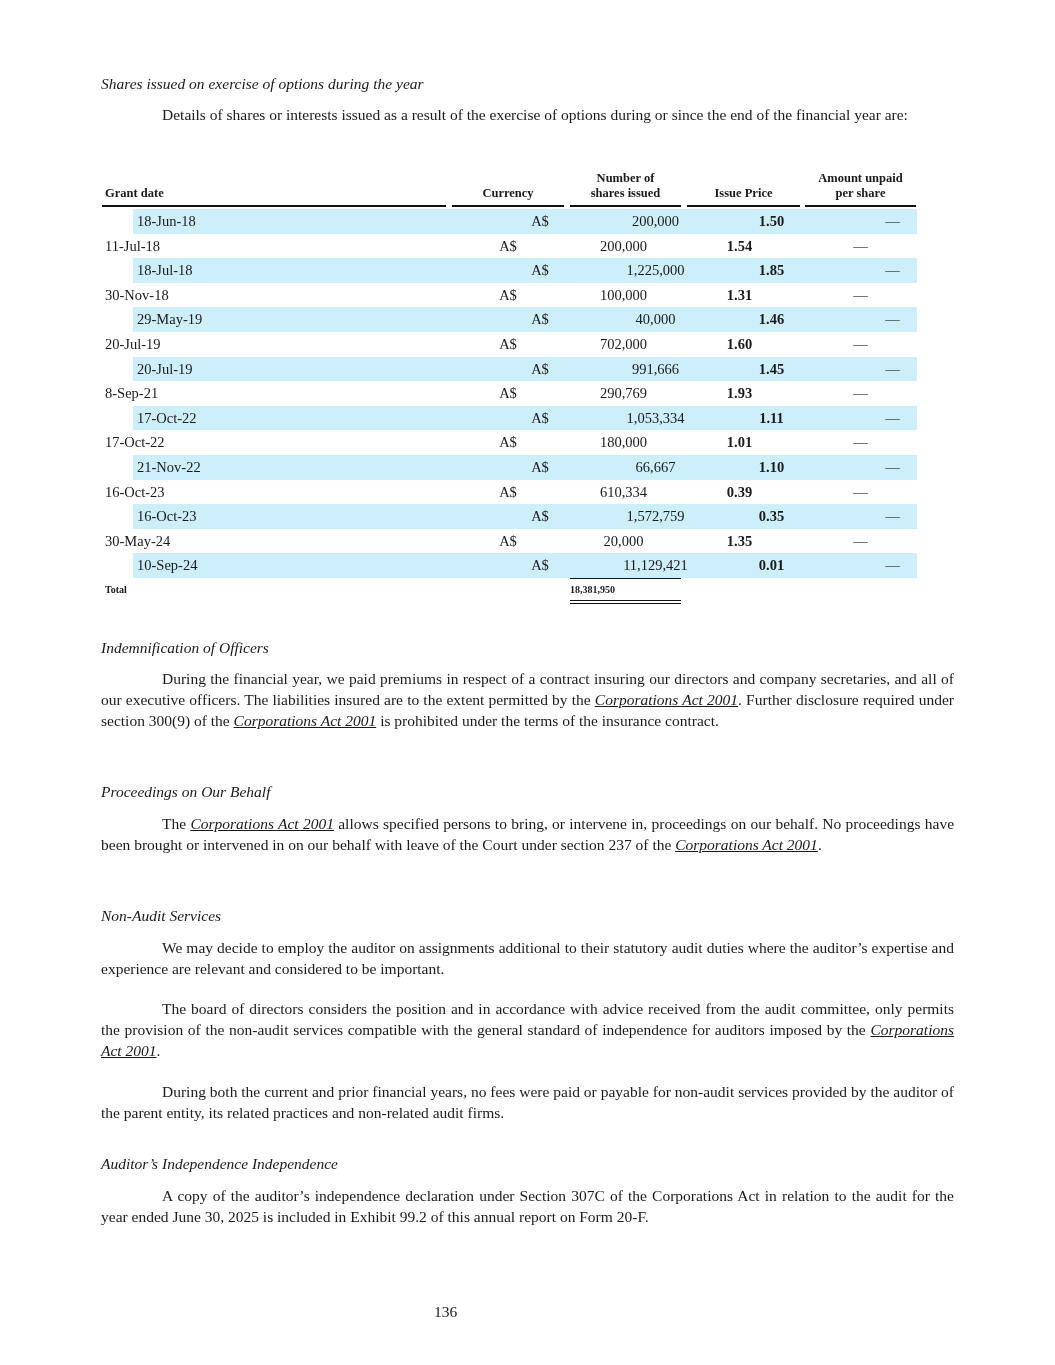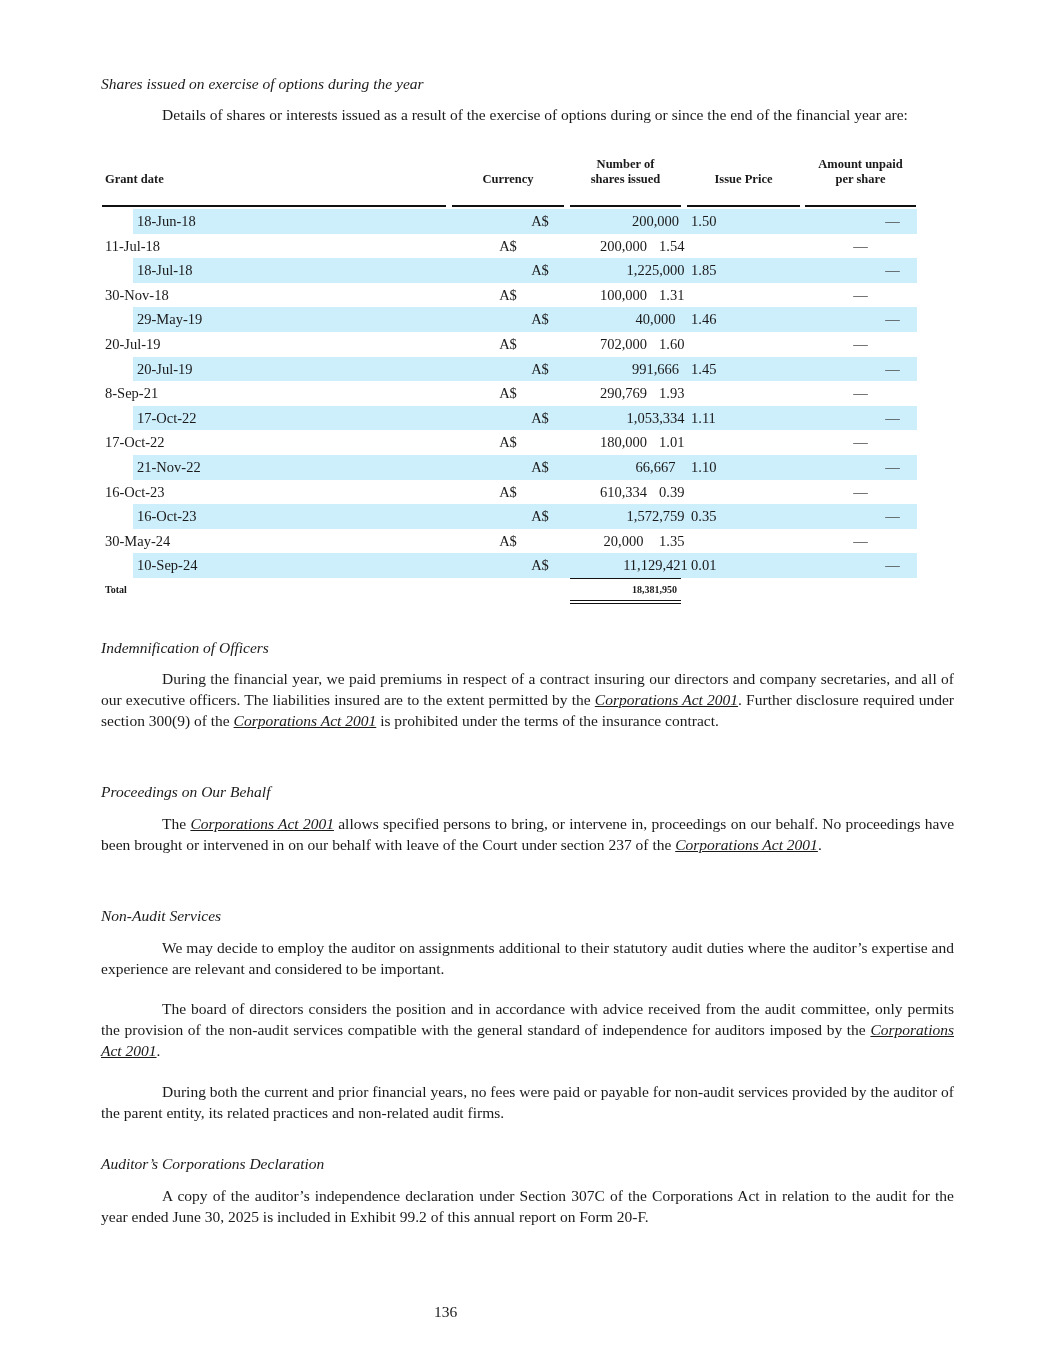--- a/index.html
+++ b/index.html
@@ -17,33 +17,33 @@
     text-align: justify; text-align-last: left;
   }
   .para .indent { display: inline-block; width: 61px; }
   .para i { font-style: italic; text-decoration: underline; }
 
   
   .tbl { position: absolute; left: 0; top: 172px; width: 816px; }
   .thead { position: relative; height: 37px; }
   .th {
     position: absolute; bottom: 2px; font-weight: bold; font-size: 12.5px; line-height: 15px;
-    text-align: center; border-bottom: 2px solid #111; padding-bottom: 18px;
+    text-align: center; border-bottom: 2px solid #111; padding-bottom: 4px;
   }
   .row { position: relative; height: 24.6px; font-size: 14.5px; }
   .row.shaded { background: #cdeefb; margin-left: 32px; }
   .cell { position: absolute; top: 0; line-height: 24.6px; white-space: nowrap; }
   .c-date { left: 4px; }
   .c-cur  { left: 351px; width: 112px; text-align: center; }
   .c-num  { left: 469px; width: 107px; text-align: center; }
-  .c-price{ left: 558px; width: 113px; text-align: left; }
+  .c-price{ left: 582px; width: 113px; text-align: center; font-weight: bold; }
   .c-amt  { left: 704px; width: 111px; text-align: center; color: #444; }
   .total-row { position: relative; height: 26px; font-size: 10px; font-weight: bold; }
   .total-num {
-    position: absolute; left: 469px; width: 111px; top: 0; text-align: right;
+    position: absolute; left: 469px; width: 111px; top: 0; 
     line-height: 22px; padding-right: 0; box-sizing: border-box;
     border-top: 1.5px solid #111; border-bottom: 4px double #111; height: 26px;
   }
   .total-num span { display: inline-block; padding-right: 4px; }
   .pagenum {
     position: absolute; top: 1303px; left: 0; width: 891px; text-align: center; font-size: 15.5px;
   }
 </style>
 </head>
 <body>
@@ -184,17 +184,17 @@
   <div class="para" style="top:668px"><span class="indent"></span><span>During the financial year, we paid premiums in respect of a contract insuring our directors and company secretaries, and all of our executive officers. The liabilities insured are to the extent permitted by the </span><i>Corporations Act 2001</i><span>. Further disclosure required under section 300(9) of the </span><i>Corporations Act 2001</i><span> is prohibited under the terms of the insurance contract.</span></div>
 
   <div class="heading" style="top:782px">Proceedings on Our Behalf</div>
   <div class="para" style="top:813px"><span class="indent"></span><span>The </span><i>Corporations Act 2001</i><span> allows specified persons to bring, or intervene in, proceedings on our behalf. No proceedings have been brought or intervened in on our behalf with leave of the Court under section 237 of the </span><i>Corporations Act 2001</i><span>.</span></div>
 
   <div class="heading" style="top:906px">Non-Audit Services</div>
   <div class="para" style="top:937px"><span class="indent"></span><span>We may decide to employ the auditor on assignments additional to their statutory audit duties where the auditor’s expertise and experience are relevant and considered to be important.</span></div>
   <div class="para" style="top:998px"><span class="indent"></span><span>The board of directors considers the position and in accordance with advice received from the audit committee, only permits the provision of the non-audit services compatible with the general standard of independence for auditors imposed by the </span><i>Corporations Act 2001</i><span>.</span></div>
   <div class="para" style="top:1081px"><span class="indent"></span><span>During both the current and prior financial years, no fees were paid or payable for non-audit services provided by the auditor of the parent entity, its related practices and non-related audit firms.</span></div>
 
-  <div class="heading" style="top:1154px">Auditor’s Corporations Declaration</div>
+  <div class="heading" style="top:1154px">Auditor’s Independence Independence</div>
   <div class="para" style="top:1185px"><span class="indent"></span><span>A copy of the auditor’s independence declaration under Section 307C of the Corporations Act in relation to the audit for the year ended June 30, 2025 is included in Exhibit 99.2 of this annual report on Form 20-F.</span></div>
 </div>
 
 <div class="pagenum">136</div>
 
 </body></html>

